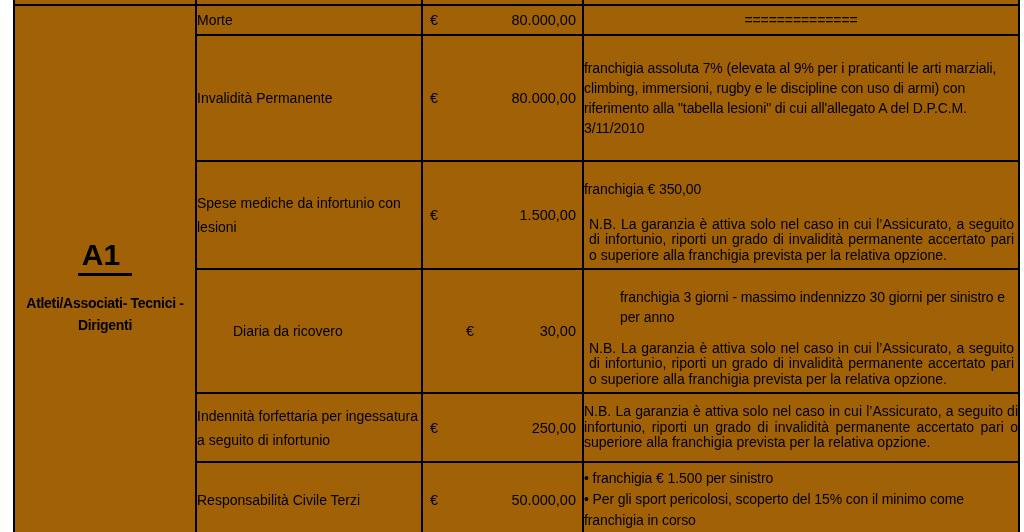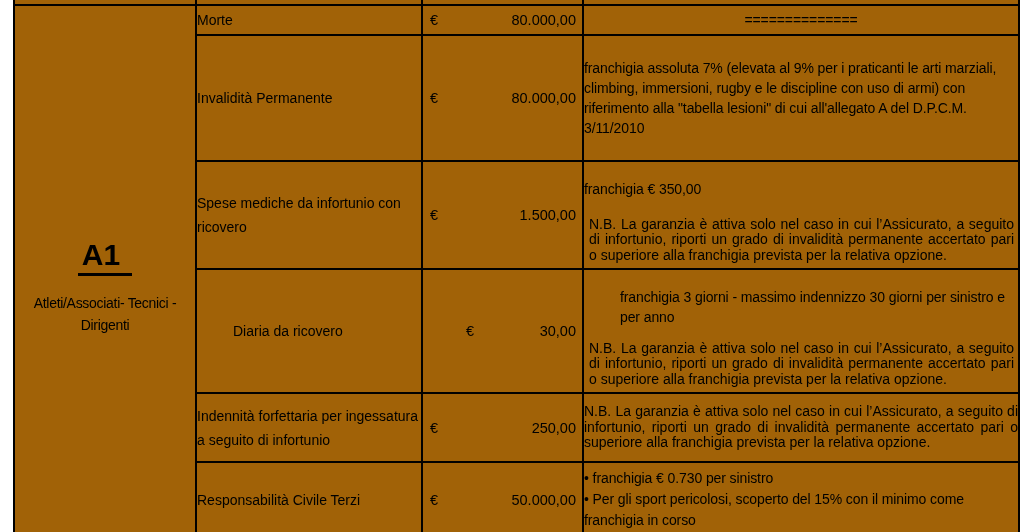--- a/index.html
+++ b/index.html
@@ -46,21 +46,21 @@
     font-weight: bold;
     display: inline-block;
     border-bottom: 3px solid #000;
     padding: 0 12px 1px 4px;
     line-height: 34px;
     margin-top: 31px;
   }
   .cat-name {
     margin-top: 16px;
     font-size: 14px;
-    font-weight: normal;
+    font-weight: bold;
     line-height: 22px;
     white-space: pre;
     letter-spacing: -0.3px;
   }
 
   td.name-cell {
     vertical-align: middle;
     font-size: 14px;
     line-height: 24px;
     padding-left: 5px;
@@ -148,21 +148,21 @@
           <span>€</span>
           <span>80.000,00</span>
         </div>
       </td>
       <td class="det-cell">
         <div class="det-main">franchigia assoluta 7% (elevata al 9% per i praticanti le arti marziali, climbing, immersioni, rugby e le discipline con uso di armi) con riferimento alla "tabella lesioni" di cui all'allegato A  del D.P.C.M. 3/11/2010</div>
       </td>
     </tr>
 
     <tr class="r3">
-      <td class="name-cell">Spese mediche da infortunio con ricovero</td>
+      <td class="name-cell">Spese mediche da infortunio con lesioni</td>
       <td class="amt-cell">
         <div class="amt-wrap">
           <span>€</span>
           <span>1.500,00</span>
         </div>
       </td>
       <td class="det-cell det-split">
         <div class="det-main">franchigia € 350,00</div>
         <div class="det-note">N.B. La garanzia è attiva solo nel caso in cui l’Assicurato, a seguito di infortunio, riporti un grado di invalidità permanente accertato pari o superiore alla franchigia prevista per la relativa opzione.</div>
       </td>
@@ -197,20 +197,20 @@
 
     <tr class="r6">
       <td class="name-cell">Responsabilità Civile Terzi</td>
       <td class="amt-cell">
         <div class="amt-wrap">
           <span>€</span>
           <span>50.000,00</span>
         </div>
       </td>
       <td class="det-cell">
-        <div class="det-prewrap">• franchigia € 0.730 per sinistro
+        <div class="det-prewrap">• franchigia € 1.500 per sinistro
 • Per gli sport pericolosi, scoperto del 15% con il minimo come franchigia in corso</div>
       </td>
     </tr>
 
   </tbody>
     </table>
 </div>
 
 </body></html>

